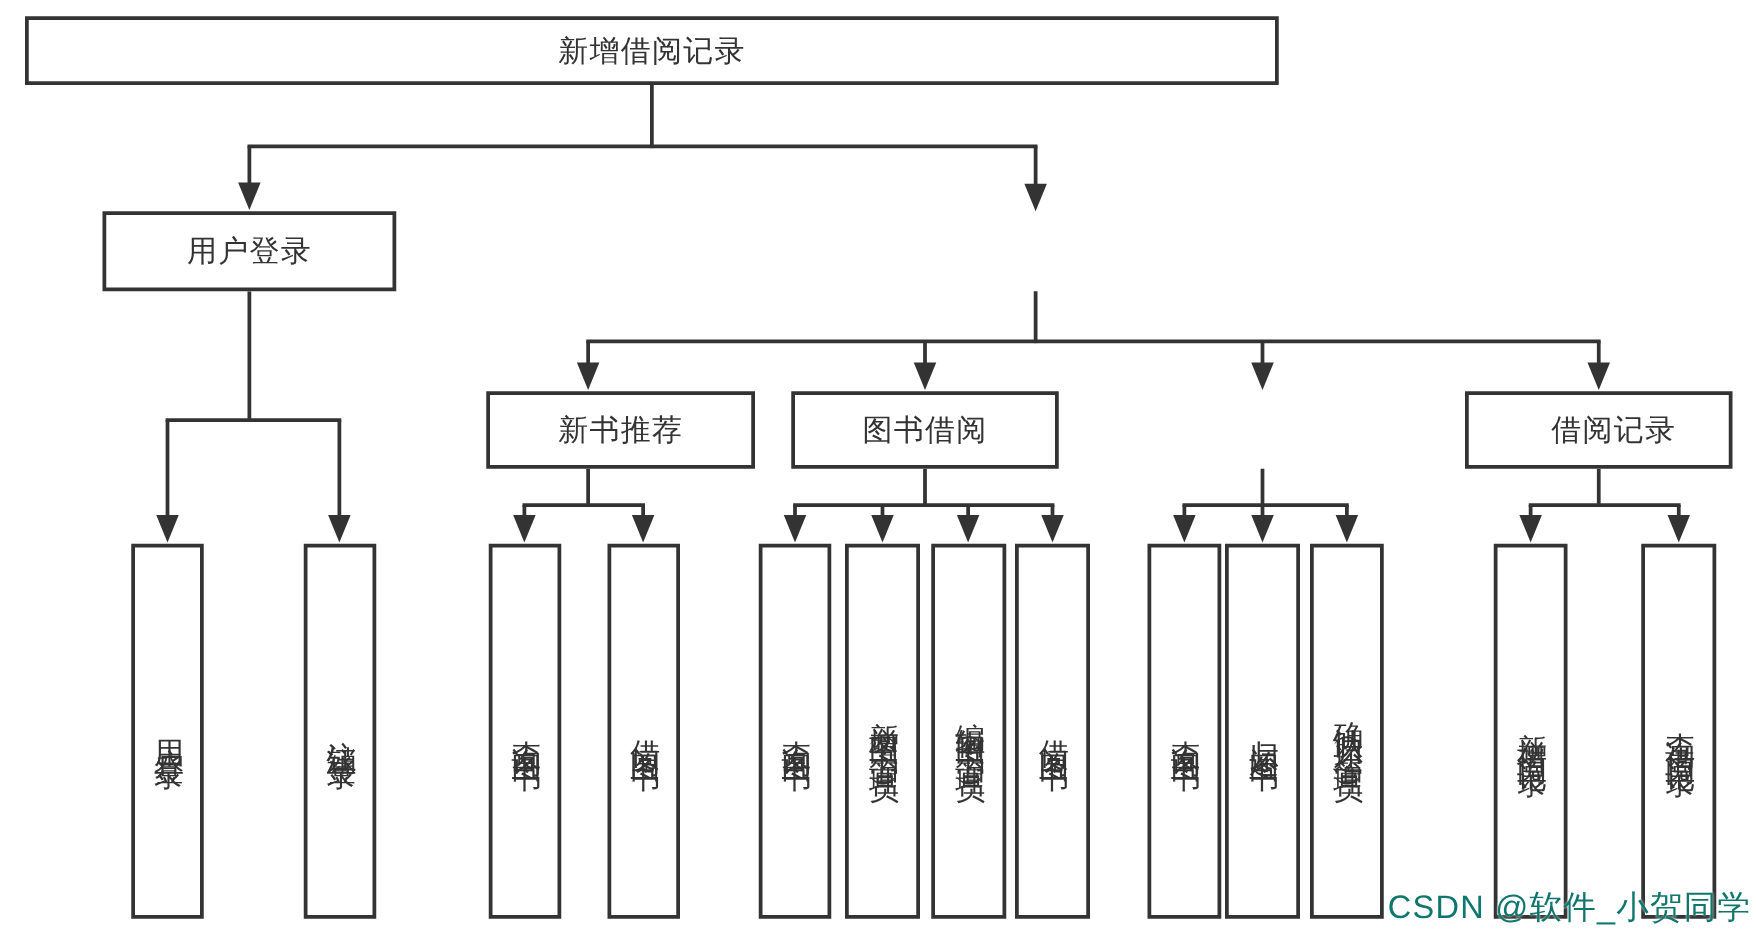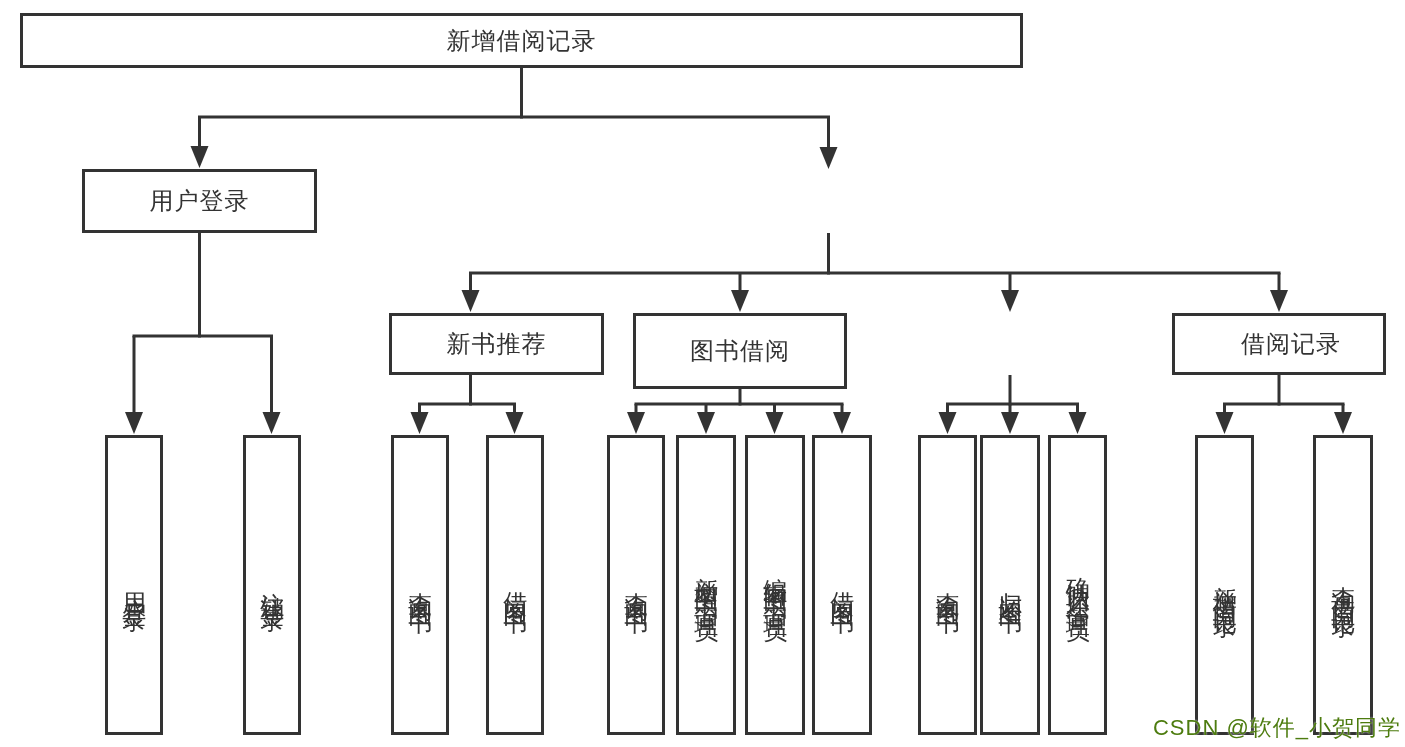--- a/index.html
+++ b/index.html
@@ -46,22 +46,22 @@
     font-size: 24px;
     color: #333333;
     letter-spacing: 6px;
     line-height: 1.1;
     white-space: nowrap;
   }
   #watermark {
     position: absolute;
     right: 4px;
     bottom: 4px;
-    font-size: 22px;
-    color: #4d7c0f;
+    font-size: 26px;
+    color: #0f766e;
     letter-spacing: 1px;
     text-shadow: 0 0 2px #ffffff;
     z-index: 5;
     white-space: nowrap;
   }
 </style>
 </head>
 <body>
 
 <div id="stage">
@@ -132,21 +132,21 @@
     <span>新增借阅记录</span>
   </div>
 
   <div class="hbox" style="left:82px; top:169px; width:235px; height:64px;">
     <span>用户登录</span>
   </div>
 
   <div class="hbox" style="left:363px; top:313px; width:215px; height:62px;margin-left:26px;">
     <span>新书推荐</span>
   </div>
-  <div class="hbox" style="left:633px; top:313px; width:214px; height:76px;">
+  <div class="hbox" style="left:633px; top:313px; width:214px; height:62px;">
     <span>图书借阅</span>
   </div>
   <div class="hbox" style="left:1172px; top:313px; width:214px; height:62px;padding-left:24px;">
     <span>借阅记录</span>
   </div>
 
   <div class="vbox" style="left:105px; top:435px; width:58px; height:300px;">
     <span class="vtext">用户登录</span>
   </div>
   <div class="vbox" style="left:243px; top:435px; width:58px; height:300px;">

